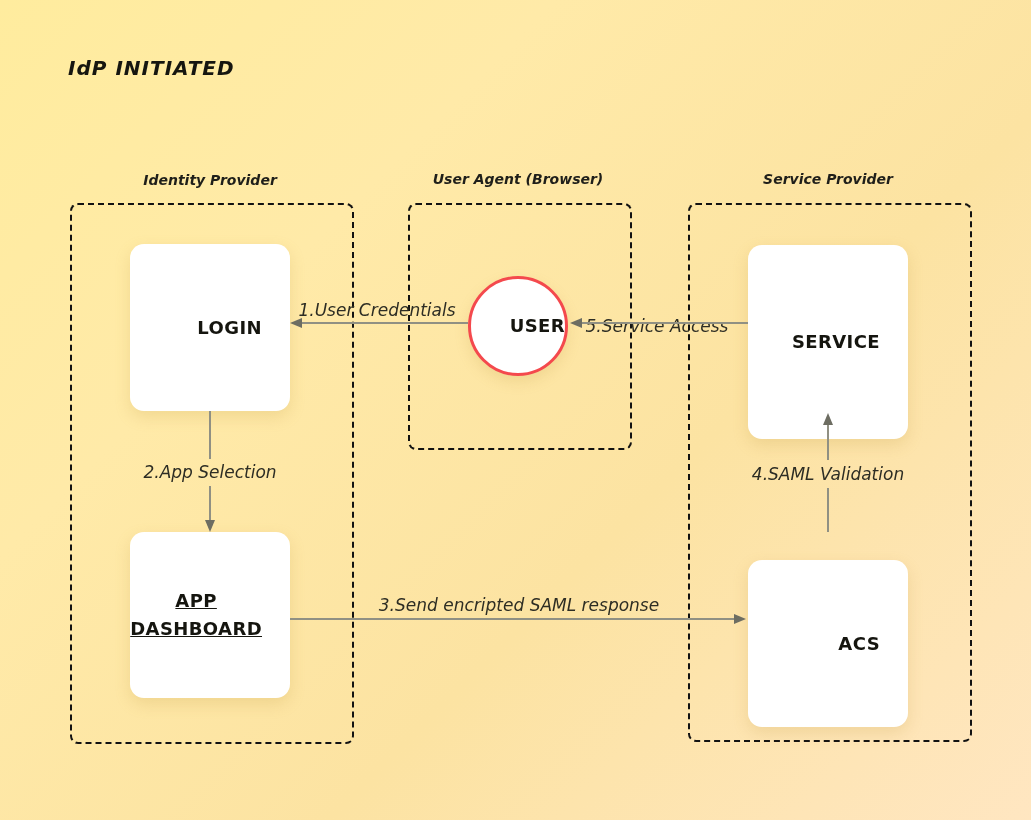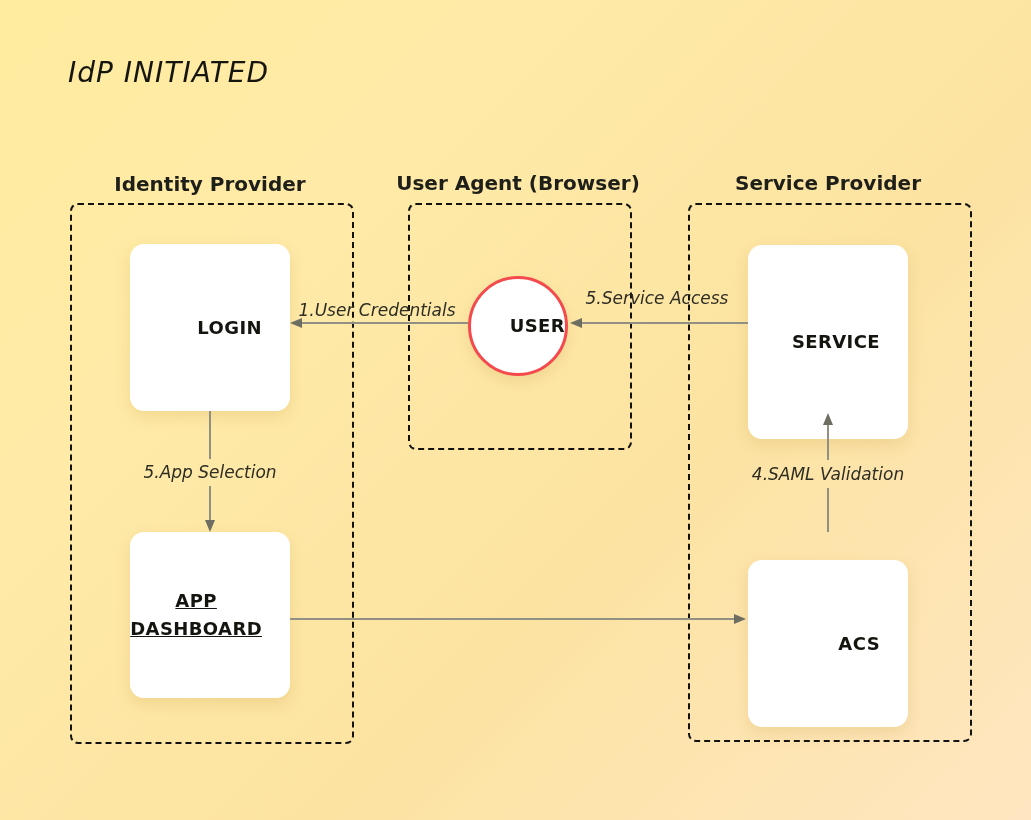--- a/index.html
+++ b/index.html
@@ -7,26 +7,26 @@
     width:1031px;height:820px;
     font-family:"DejaVu Sans","Liberation Sans",sans-serif;
     overflow:hidden;
   }
   .canvas{
     position:relative;width:1031px;height:820px;
     background:linear-gradient(135deg,#ffec9e 0%,#ffeaa8 30%,#fce3a2 62%,#ffe6c1 100%);
   }
   .title{
     position:absolute;left:68px;top:56px;
-    font-size:28px;font-weight:normal;font-style:italic;
+    font-size:20px;font-weight:bold;font-style:italic;
     color:#161610;letter-spacing:1px;
   }
   .group-label{
     position:absolute;transform:translateX(-50%);
-    font-size:20px;font-weight:600;color:#1f1f1a;white-space:nowrap;
+    font-size:14px;font-weight:600;color:#1f1f1a;white-space:nowrap;font-style:italic;
   }
   .group-box{
     position:absolute;border:2px dashed #121212;border-radius:8px;
     background:transparent;
   }
   .node{
     position:absolute;background:#ffffff;border-radius:14px;
     box-shadow:0 6px 16px rgba(185,145,55,0.20);
     display:flex;align-items:center;justify-content:flex-end;
     text-align:center;
@@ -86,29 +86,30 @@
 
   <div class="node" style="left:748px;top:532px;width:160px;height:167px;margin-top:28px;">
     <span class="inner">ACS</span>
   </div>
 
   <div class="edge-label" style="left:377px;top:300px;">1.User Credentials</div>
   <div class="edge-line h" style="left:302px;top:322px;width:166px;"></div>
   <div class="arrow-head left" style="left:290px;top:318px;"></div>
 
   <div class="edge-line v" style="left:209px;top:411px;height:48px;"></div>
-  <div class="edge-label" style="left:210px;top:462px;">5.App Selection</div>
+  <div class="edge-label" style="left:210px;top:462px;">2.App Selection</div>
   <div class="edge-line v" style="left:209px;top:486px;height:34px;"></div>
   <div class="arrow-head down" style="left:205px;top:520px;"></div>
 
+  <div class="edge-label" style="left:519px;top:595px;">3.Send encripted SAML response</div>
   <div class="edge-line h" style="left:290px;top:618px;width:444px;"></div>
   <div class="arrow-head right" style="left:734px;top:614px;"></div>
 
   <div class="arrow-head up" style="left:823px;top:413px;"></div>
   <div class="edge-line v" style="left:827px;top:425px;height:35px;"></div>
   <div class="edge-label" style="left:828px;top:464px;">4.SAML Validation</div>
   <div class="edge-line v" style="left:827px;top:488px;height:44px;"></div>
 
-  <div class="edge-label" style="left:657px;top:288px;">5.Service Access</div>
+  <div class="edge-label" style="left:657px;top:316px;">5.Service Access</div>
   <div class="edge-line h" style="left:582px;top:322px;width:166px;"></div>
   <div class="arrow-head left" style="left:570px;top:318px;"></div>
 
 </div>
 
 </body></html>

